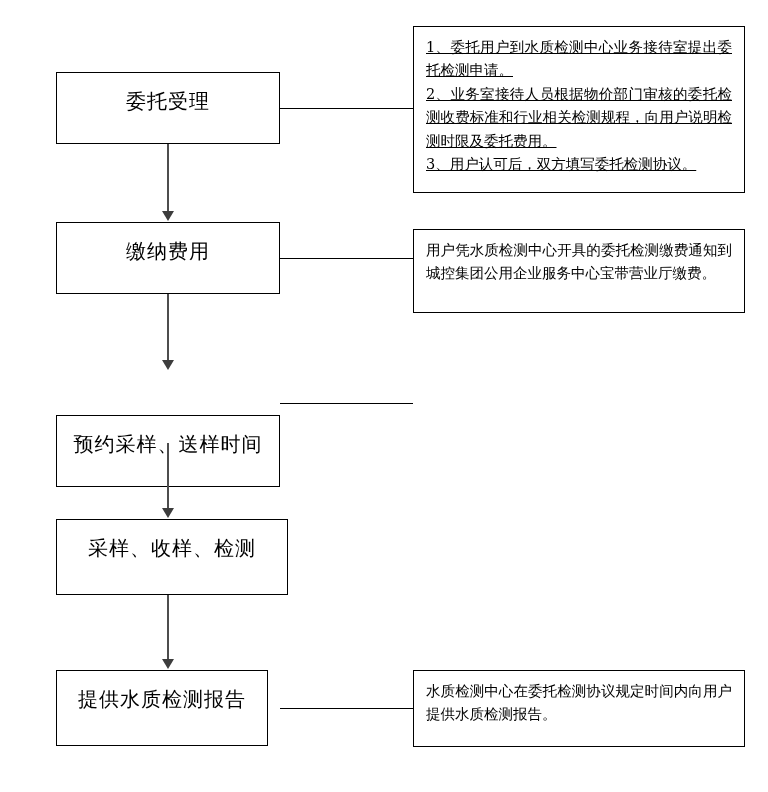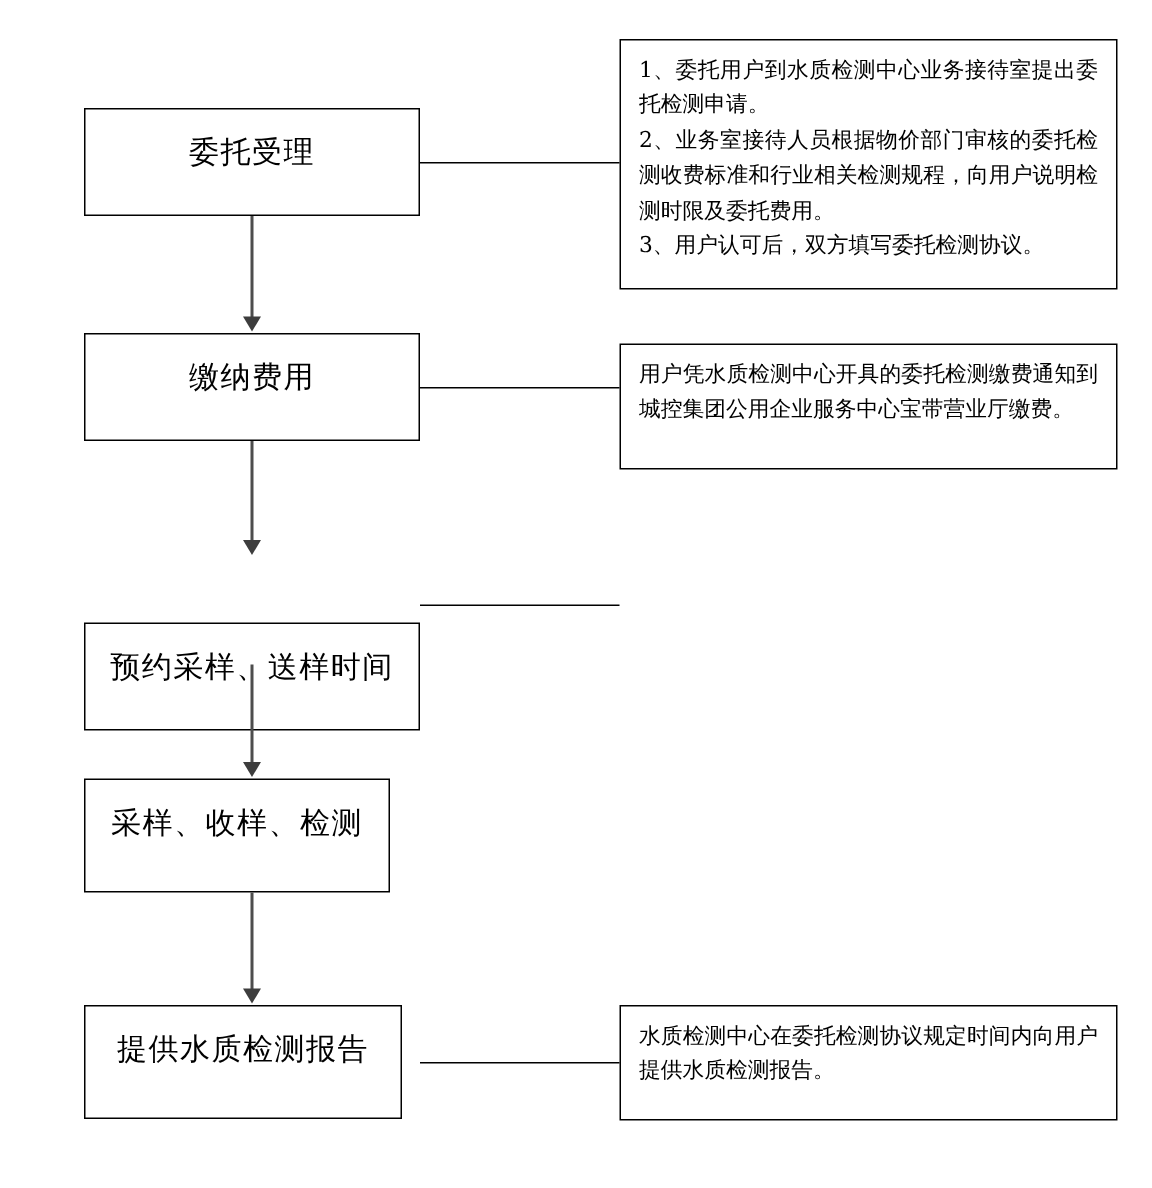--- a/index.html
+++ b/index.html
@@ -83,29 +83,29 @@
   </div>
 
   <div class="proc-box" style="left:56px; top:72px; width:224px; height:72px;">
     <span class="proc-label">委托受理</span>
   </div>
 
   <div class="proc-box" style="left:56px; top:371px; width:224px; height:72px;margin-top:44px;">
     <span class="proc-label">预约采样、送样时间</span>
   </div>
 
-  <div class="proc-box" style="left:56px; top:519px; width:204px; height:76px;">
+  <div class="proc-box" style="left:56px; top:519px; width:232px; height:76px;">
     <span class="proc-label">采样、收样、检测</span>
   </div>
 
   <div class="proc-box" style="left:56px; top:670px; width:212px; height:76px;">
     <span class="proc-label">提供水质检测报告</span>
   </div>
 
-  <div class="note-box" style="left:413px; top:26px; width:332px; height:167px;">
+  <div class="note-box" style="left:413px; top:26px; width:332px; height:167px;text-decoration:underline;">
     <div class="note-text">1、委托用户到水质检测中心业务接待室提出委托检测申请。
 2、业务室接待人员根据物价部门审核的委托检测收费标准和行业相关检测规程，向用户说明检测时限及委托费用。
 3、用户认可后，双方填写委托检测协议。</div>
   </div>
 
   <div class="note-box" style="left:413px; top:229px; width:332px; height:84px;">
     <div class="note-text">用户凭水质检测中心开具的委托检测缴费通知到城控集团公用企业服务中心宝带营业厅缴费。</div>
   </div>
 
 

